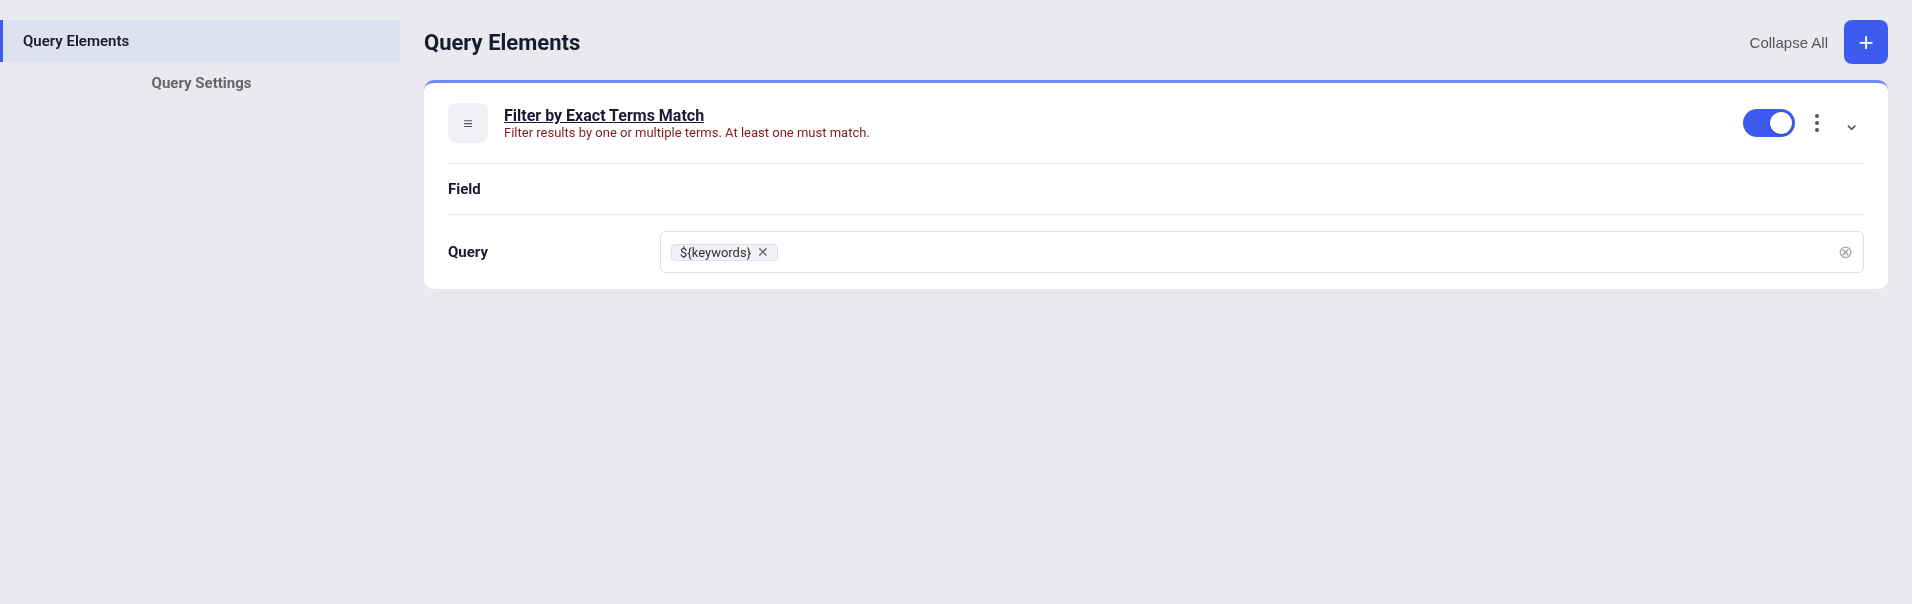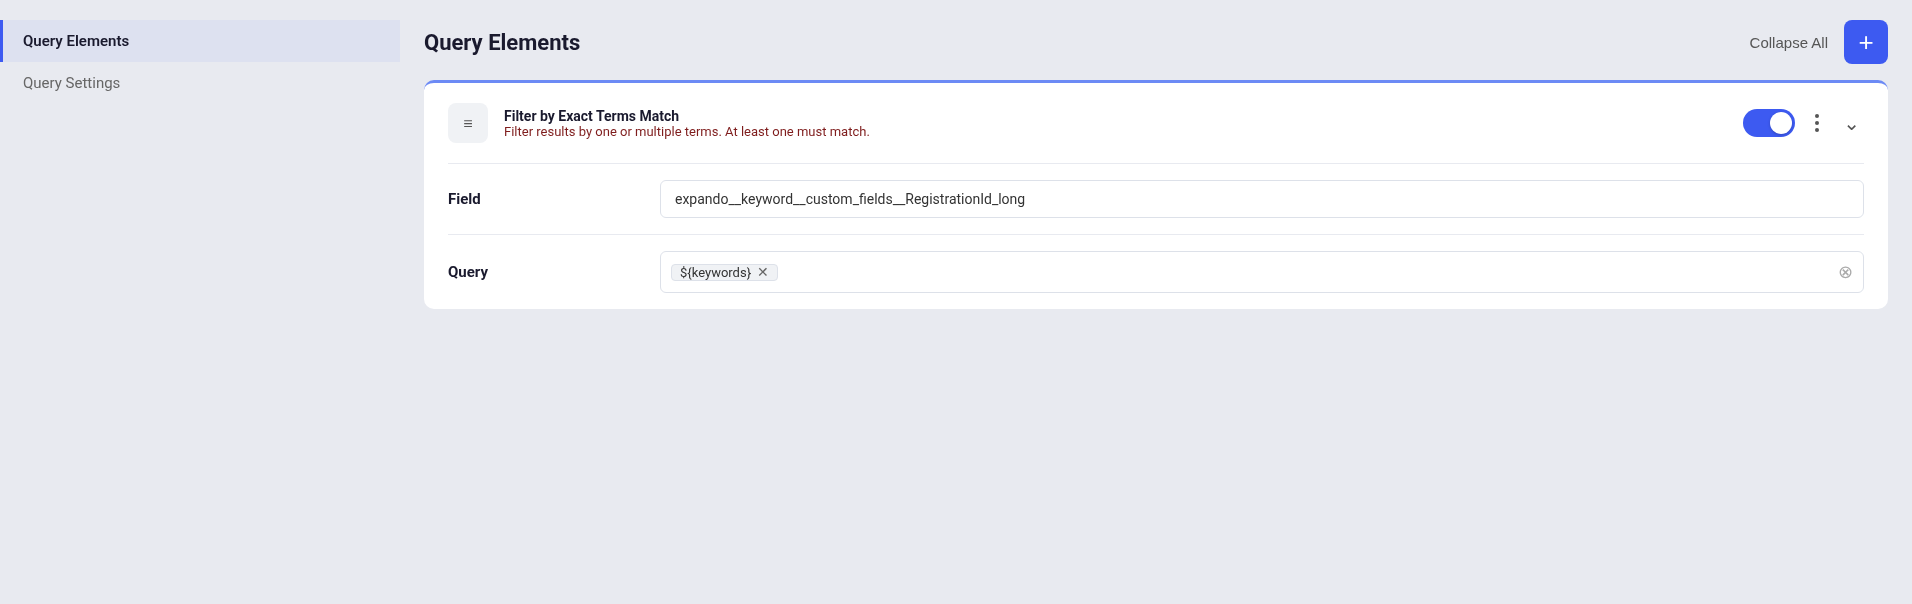--- a/index.html
+++ b/index.html
@@ -30,21 +30,22 @@
 
     .sidebar-item.active {
       background-color: #dde1f0;
       border-left: 3px solid #3d5af1;
       font-weight: 600;
       color: #1a1a2e;
     }
 
     .sidebar-item:not(.active) {
       color: #666;
-      font-weight: 400;
+      font-weight: 700;
+      text-align: center;
     }
 
     
     .main {
       flex: 1;
       padding: 20px 24px;
       background-color: #e8eaf0;
       overflow: auto;
     }
 
@@ -120,24 +121,25 @@
       color: #555;
       font-size: 16px;
       flex-shrink: 0;
     }
 
     .card-title-block {
       flex: 1;
     }
 
     .card-title {
-      font-size: 14px;
+      font-size: 16px;
       font-weight: 700;
       color: #1a1a2e;
       margin-bottom: 0;
+      text-decoration: underline;
     }
 
     .card-subtitle {
       font-size: 13px;
       color: #7f1d1d;
     }
 
     .card-controls {
       display: flex;
       align-items: center;
@@ -333,21 +335,20 @@
         <button class="chevron-btn">
           <span>⌄</span>
         </button>
       </div>
     </div>
 
     <div class="divider"></div>
 
     <div class="field-row">
       <div class="field-label">Field</div>
-      <div class="field-value">expando__keyword__custom_fields__RegistrationId_long</div>
     </div>
 
     <div class="divider"></div>
 
     <div class="field-row">
       <div class="field-label">Query</div>
       <div class="values-container">
         <div class="values-inner">
           <div class="tag">
             <span>${keywords}</span>

